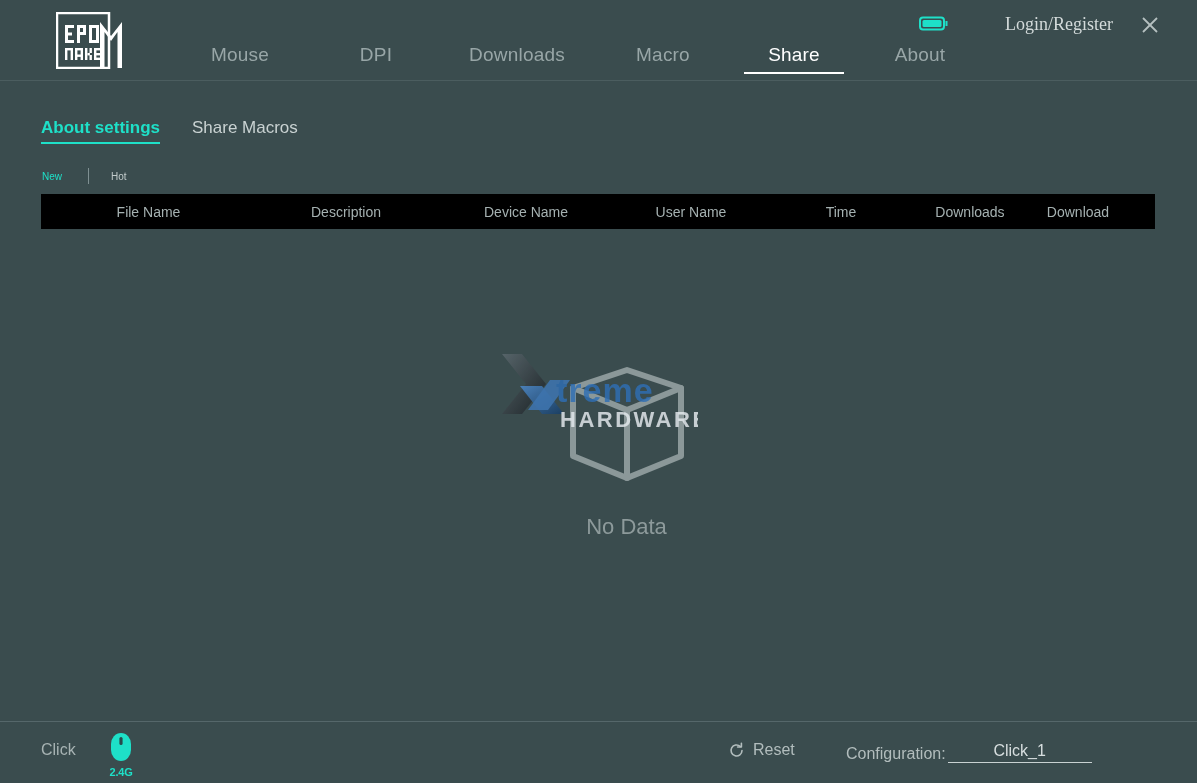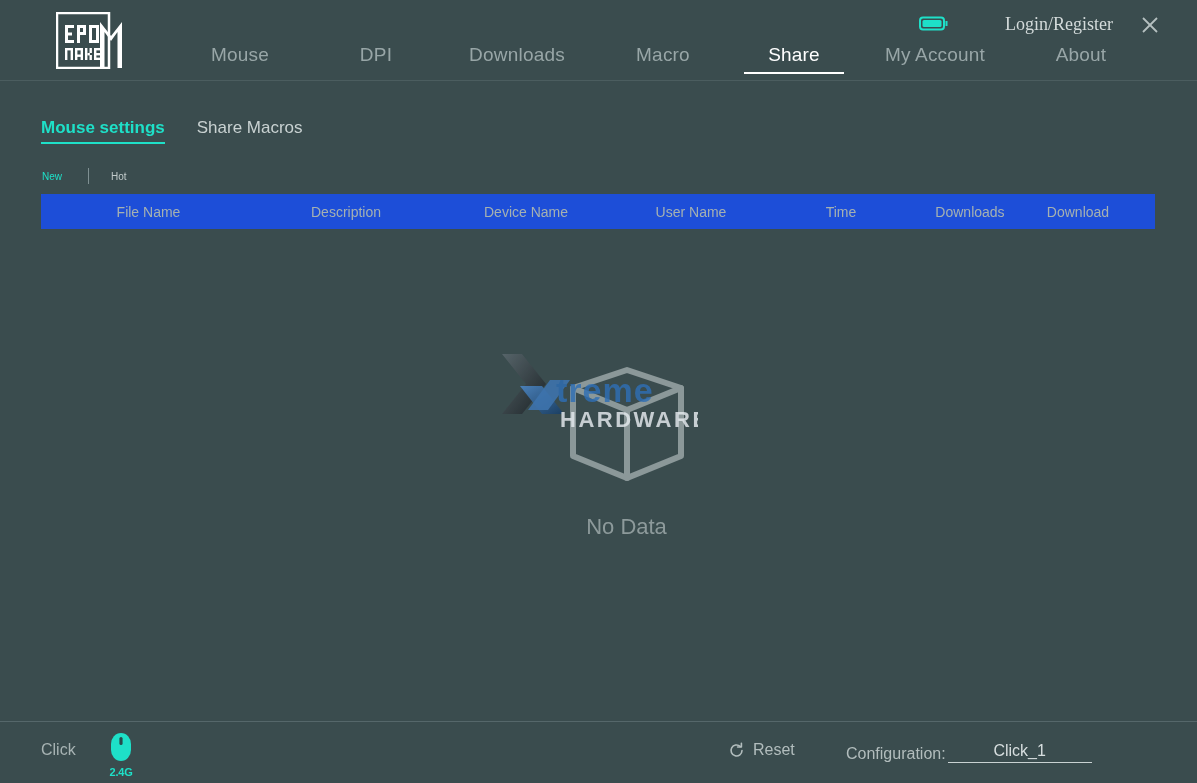--- a/index.html
+++ b/index.html
@@ -143,21 +143,21 @@
   }
 
   
   #share-table {
     position: absolute;
     left: 41px; top: 194px;
     width: 1114px;
   }
   #table-header {
     height: 35px;
-    background: #1d4ed8;
+    background: #000000;
     display: flex;
     align-items: center;
     font-size: 14px;
     color: #a5b1b1;
   }
   .th { text-align: center; }
   .th-file      { width: 215px; }
   .th-desc      { width: 180px; }
   .th-device    { width: 180px; }
   .th-user      { width: 150px; }
@@ -300,21 +300,20 @@
       </g>
     </svg>
   </div>
 
   <nav id="main-nav">
     <div class="nav-tab" style="width:120px"><span>Mouse</span></div>
     <div class="nav-tab" style="width:110px"><span>DPI</span></div>
     <div class="nav-tab" style="width:130px"><span>Downloads</span></div>
     <div class="nav-tab" style="width:120px"><span>Macro</span></div>
     <div class="nav-tab active" style="width:100px"><span>Share</span></div>
-    <div class="nav-tab" style="width:140px"><span>My Account</span></div>
     <div class="nav-tab" style="width:110px"><span>About</span></div>
   </nav>
 
   <div id="battery-indicator">
     <svg width="30" height="17" viewBox="0 0 30 17">
       <rect x="1" y="2.5" width="24" height="12" rx="3" ry="3" fill="none" stroke="#1ee0c8" stroke-width="2"></rect>
       <rect x="3.5" y="5" width="19" height="7" rx="1.5" ry="1.5" fill="#1ee0c8"></rect>
       <path d="M26.5 6 L28.5 6 L28.5 11 L26.5 11 Z" fill="#1ee0c8"></path>
     </svg>
   </div>
@@ -323,21 +322,21 @@
 
   <div id="close-button">
     <svg width="26" height="26" viewBox="0 0 26 26">
       <line x1="6" y1="6" x2="20" y2="20" stroke="#b5c0c1" stroke-width="1.8"></line>
       <line x1="20" y1="6" x2="6" y2="20" stroke="#b5c0c1" stroke-width="1.8"></line>
     </svg>
   </div>
 </div>
 
 <div id="sub-tabs">
-  <div class="sub-tab active"><span>Mouse settings</span></div>
+  <div class="sub-tab active"><span>About settings</span></div>
   <div class="sub-tab"><span>Share Macros</span></div>
 </div>
 
 <div id="filter-row">
   <div class="filter-item active">New</div>
   <div id="filter-divider"></div>
   <div class="filter-item">Hot</div>
 </div>
 
 <div id="share-table">

